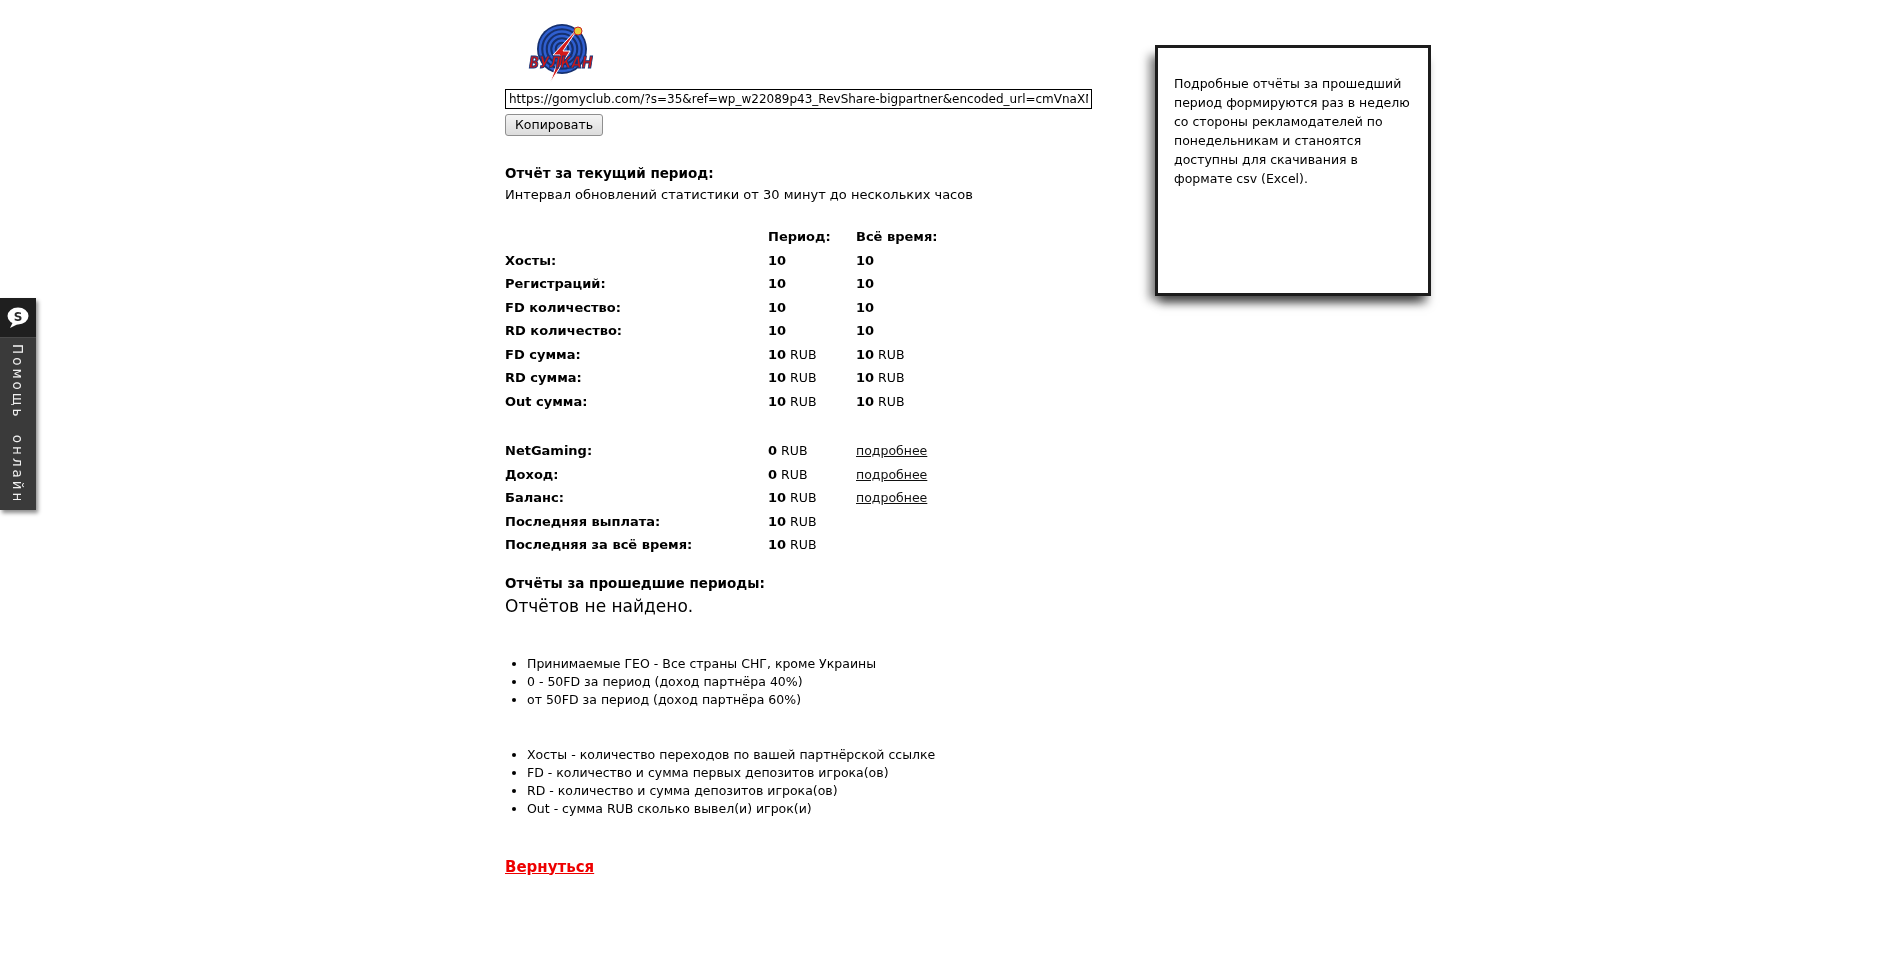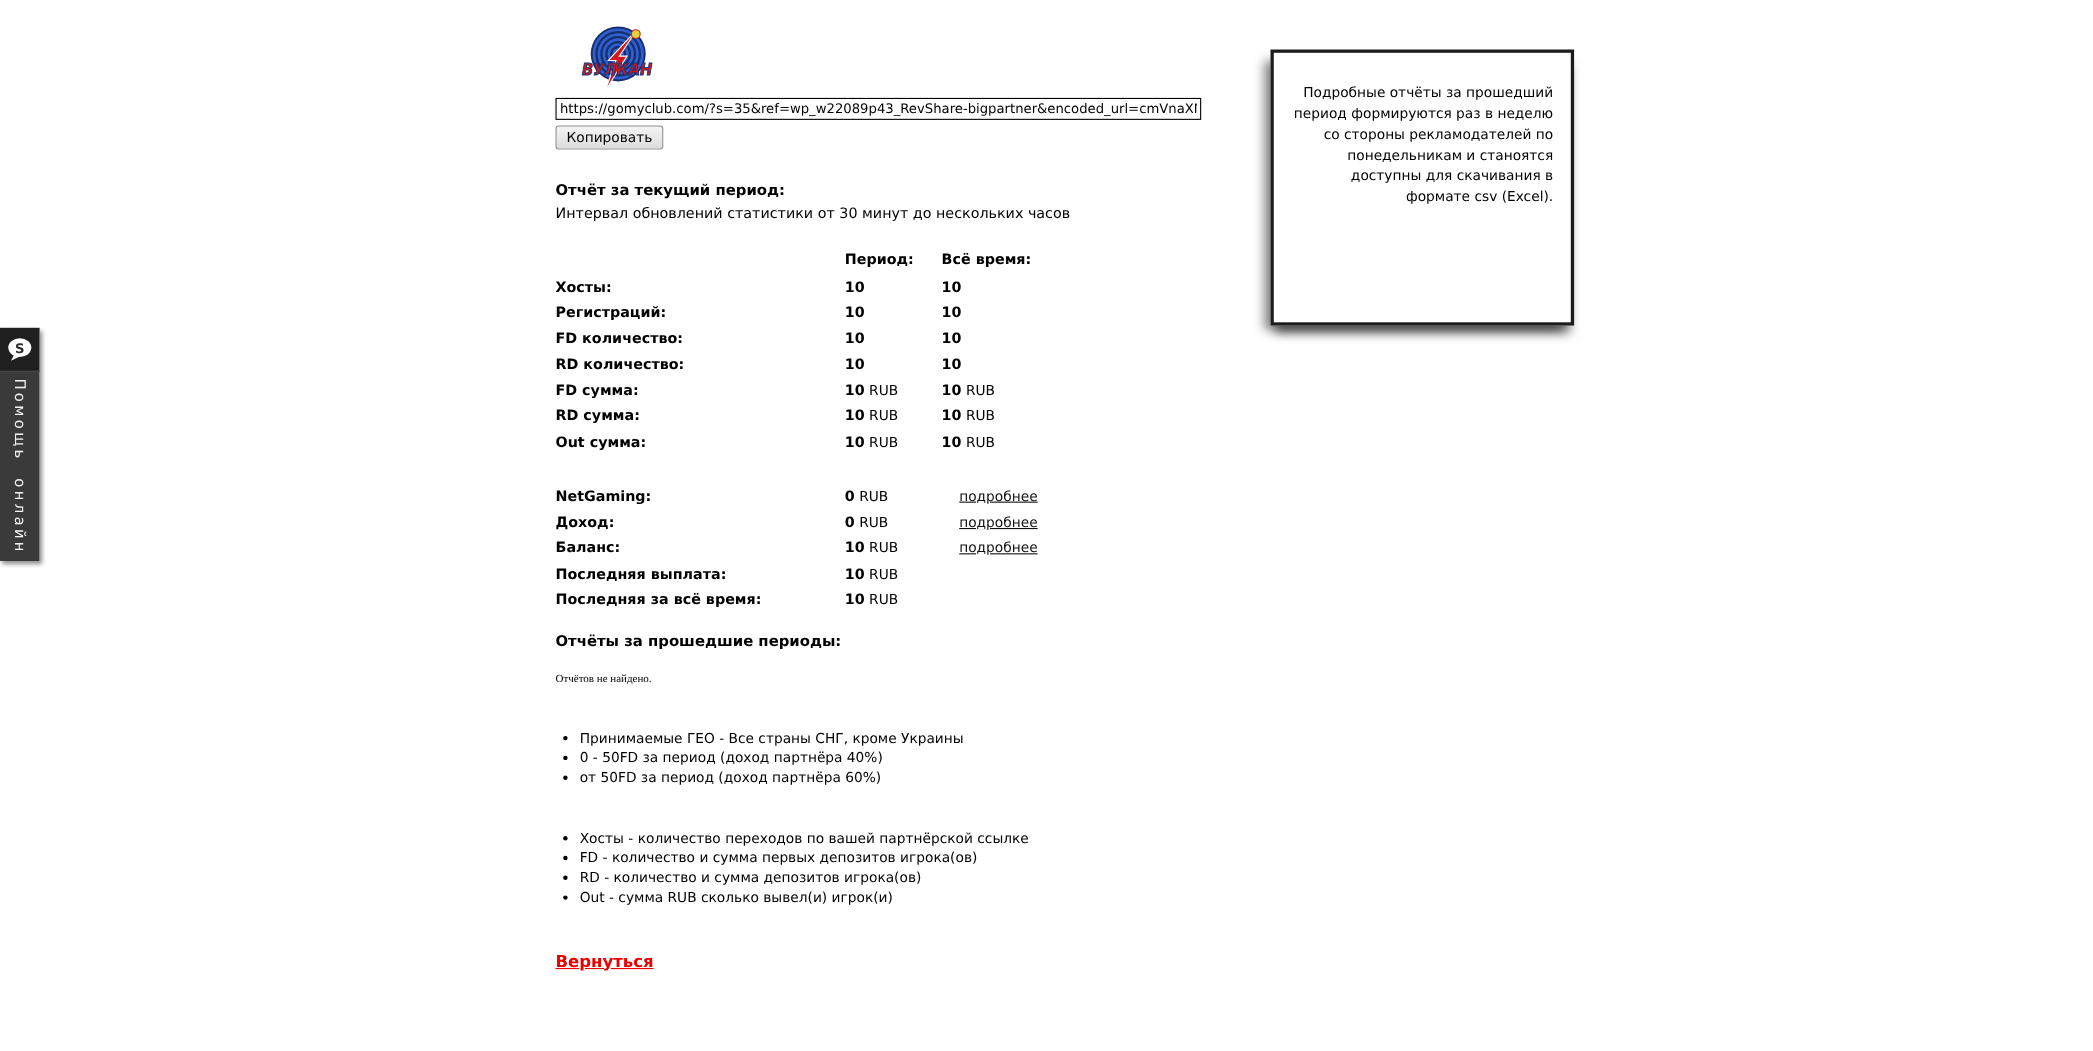--- a/index.html
+++ b/index.html
@@ -54,35 +54,35 @@
   .section-sub   { margin-top: 6px; font-size: 13px; }
 
   
   .stats { margin-top: 27px; }
   .srow { display: grid; grid-template-columns: 263px 88px 150px; height: 23.5px; align-items: baseline; }
   .srow .lbl { font-weight: bold; font-size: 13px; }
   .srow .num { font-weight: bold; font-size: 13px; }
   .srow .unit { font-weight: normal; font-size: 12.5px; margin-left: 4px; }
   .srow .hdr { font-weight: bold; font-size: 13px; }
   .gap26 { height: 26px; }
-  a.details-link { color: #111; font-size: 12.5px; text-decoration: underline; font-weight: normal; cursor: pointer; margin-left: 16px; }
+  a.details-link { color: #111; font-size: 12.5px; text-decoration: underline; font-weight: normal; cursor: pointer; }
 
   .past-title { margin-top: 14px; font-weight: bold; font-size: 13.5px; }
-  .past-empty { margin-top: 21px; font-size: 10px; font-family: Liberation Serif, serif; }
+  .past-empty { margin-top: 5px; font-size: 17px; }
 
   ul.notes { margin-top: 39px; list-style: disc; padding-left: 22px; }
   ul.notes li { font-size: 12.5px; line-height: 18px; }
   ul.glossary { margin-top: 37px; }
 
   
   .info-box {
     position: absolute; left: 1155px; top: 45px; width: 276px; height: 251px;
     background: #fff; border: 3px solid #1c1c1c;
     box-shadow: -9px 7px 9px -3px rgba(0,0,0,0.45), 0 11px 9px -4px rgba(0,0,0,0.55);
-    padding: 26px 16px 0 16px; text-align: right;
+    padding: 26px 16px 0 16px; text-align: left;
   }
   .info-box p { font-size: 12.5px; line-height: 19px; color: #000; }
   .info-box .p2 { margin-top: 40px; }
 </style>
 </head>
 <body>
 
 <div class="help-tab">
   <div class="help-icon-block">
     <svg width="26" height="24" viewBox="0 0 26 24">

